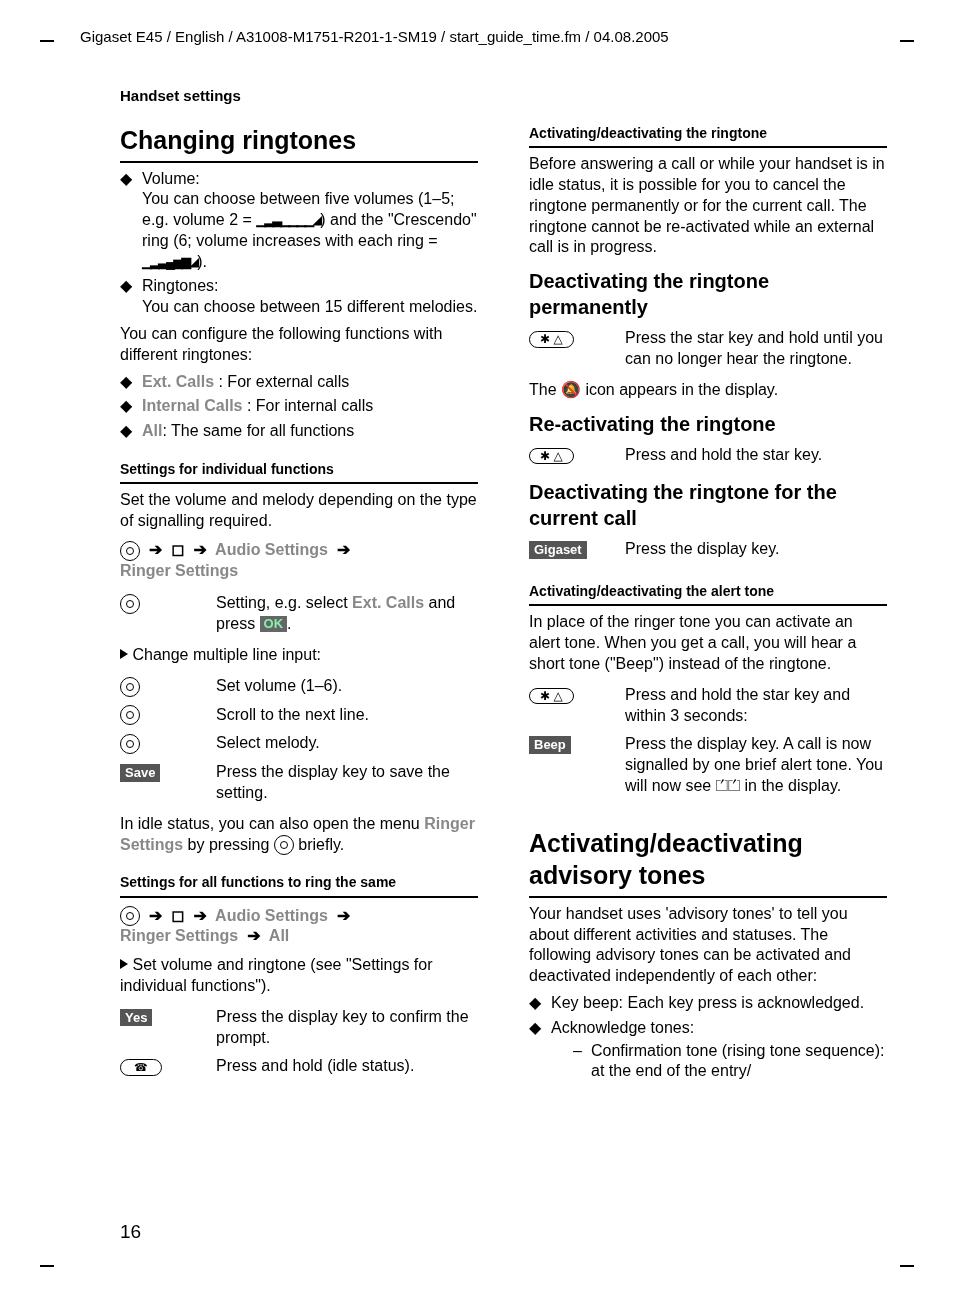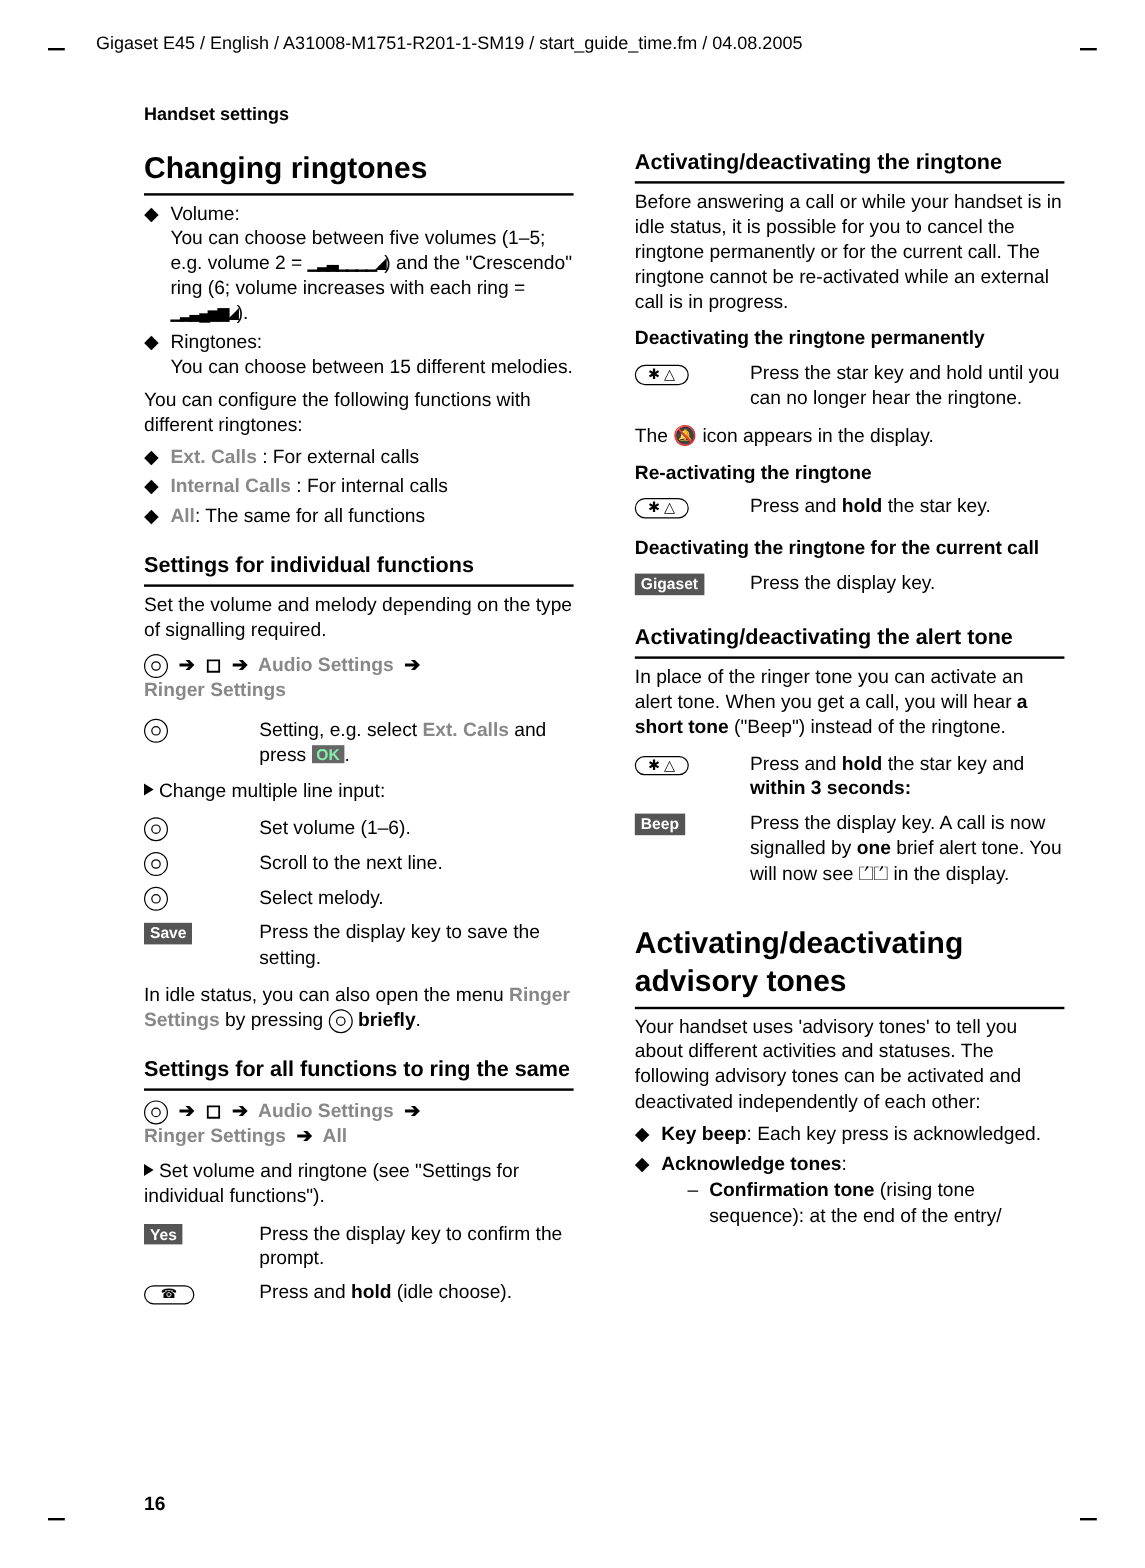--- a/index.html
+++ b/index.html
@@ -4,46 +4,46 @@
 <style>
   html,body{margin:0;padding:0;background:#fff;font-family:Arial,Helvetica,sans-serif;color:#000}
   .page{width:954px;height:1307px;position:relative;box-sizing:border-box;padding:28px 60px 40px 60px}
   .cropmark{position:absolute;width:14px;height:2px;background:#000}
   .running-head{font-size:15px;margin-bottom:42px;margin-left:20px}
   .section-label{font-weight:bold;font-size:15px;margin-bottom:20px;margin-left:60px}
   .cols{display:flex;gap:51px;margin-left:60px;margin-right:7px}
   .col{flex:1;font-size:16px;line-height:1.3}
   h1{font-size:25px;font-weight:bold;margin:0 0 4px 0}
   h1.rule,h2.rule{padding-bottom:4px;border-bottom:2px solid #000}
-  h2{font-size:18px;font-weight:bold;margin:18px 0 4px 0}
-  h3{font-size:16px;font-weight:bold;margin:10px 0 2px 0}
+  h2{font-size:14px;font-weight:bold;margin:18px 0 4px 0}
+  h3{font-size:20px;font-weight:bold;margin:10px 0 2px 0}
   p{margin:6px 0}
   .ul{margin:6px 0}
   .li{display:flex;margin:4px 0}
   .li .bul{width:22px;flex-shrink:0;text-align:left}
   .li .bul::before{content:"◆"}
   .li .body{flex:1}
   .sub{margin-left:22px}
   .menuline{color:#888;font-weight:bold;margin:8px 0}
   .menuline .arrow{color:#000;font-weight:bold}
   .grey{color:#888;font-weight:bold}
   .tbl{display:table;width:100%;margin:4px 0}
   .row{display:table-row}
   .row .ic{display:table-cell;width:90px;vertical-align:top;padding:4px 6px 4px 0}
   .row .tx{display:table-cell;vertical-align:top;padding:4px 0}
   .softkey{display:inline-block;background:#555;color:#fff;font-size:13px;font-weight:bold;padding:1px 5px;line-height:1.2}
   .softkey-inline{display:inline-block;background:#666;color:#86efac;font-size:13px;font-weight:bold;padding:0 4px;line-height:1.2;vertical-align:1px}
   .keycap{display:inline-block;border:1.5px solid #000;border-radius:10px;padding:0 10px;font-size:12px;line-height:1.2}
   .nav{display:inline-block;border:1.5px solid #000;border-radius:50%;width:18px;height:18px;position:relative;vertical-align:middle}
   .nav::after{content:"";position:absolute;border:1px solid #000;border-radius:50%;width:6px;height:6px;left:5px;top:5px}
   .tri{display:inline-block;width:0;height:0;border-top:5px solid transparent;border-bottom:5px solid transparent;border-left:8px solid #000;vertical-align:1px}
-  .footer-page{position:absolute;left:120px;bottom:44px;font-weight:bold;font-size:16px}
+  .footer-page{position:absolute;left:120px;bottom:64px;font-weight:normal;font-size:19px}
   .hang{display:inline-block;border:1.5px solid #000;border-radius:10px;padding:0 10px;font-size:11px;line-height:1.3}
   .volglyph{display:inline-block;font-size:13px;letter-spacing:-2px;vertical-align:1px}
-  b{font-weight:bold}
+  b{font-weight:normal}
   .dash{display:flex;margin:2px 0 2px 22px}
   .dash .d{width:18px;flex-shrink:0}
   .dash .d::before{content:"–"}
 </style>
 </head>
 <body>
 
 <div class="page">
 
   <div class="cropmark" style="left:40px;top:40px"></div>
@@ -156,21 +156,21 @@
 
       <p><span class="tri"></span>&nbsp;<span>Set volume and ringtone (see "Settings for individual functions").</span></p>
 
       <div class="tbl">
         <div class="row">
             <div class="ic"><span class="softkey">Yes</span></div>
             <div class="tx">Press the display key to confirm the prompt.</div>
           </div>
         <div class="row">
             <div class="ic"><span class="hang">&nbsp;☎&nbsp;</span></div>
-            <div class="tx"><span>Press and </span><b>hold</b><span> (idle choose).</span></div>
+            <div class="tx"><span>Press and </span><b>hold</b><span> (idle status).</span></div>
           </div>
       </div>
     </div>
 
     <div class="col">
       <h2 class="rule" style="margin-top:0">Activating/deactivating the ringtone</h2>
       <p>Before answering a call or while your handset is in idle status, it is possible for you to cancel the ringtone permanently or for the current call. The ringtone cannot be re-activated while an external call is in progress.</p>
 
       <h3>Deactivating the ringtone permanently</h3>
       <div class="tbl">

